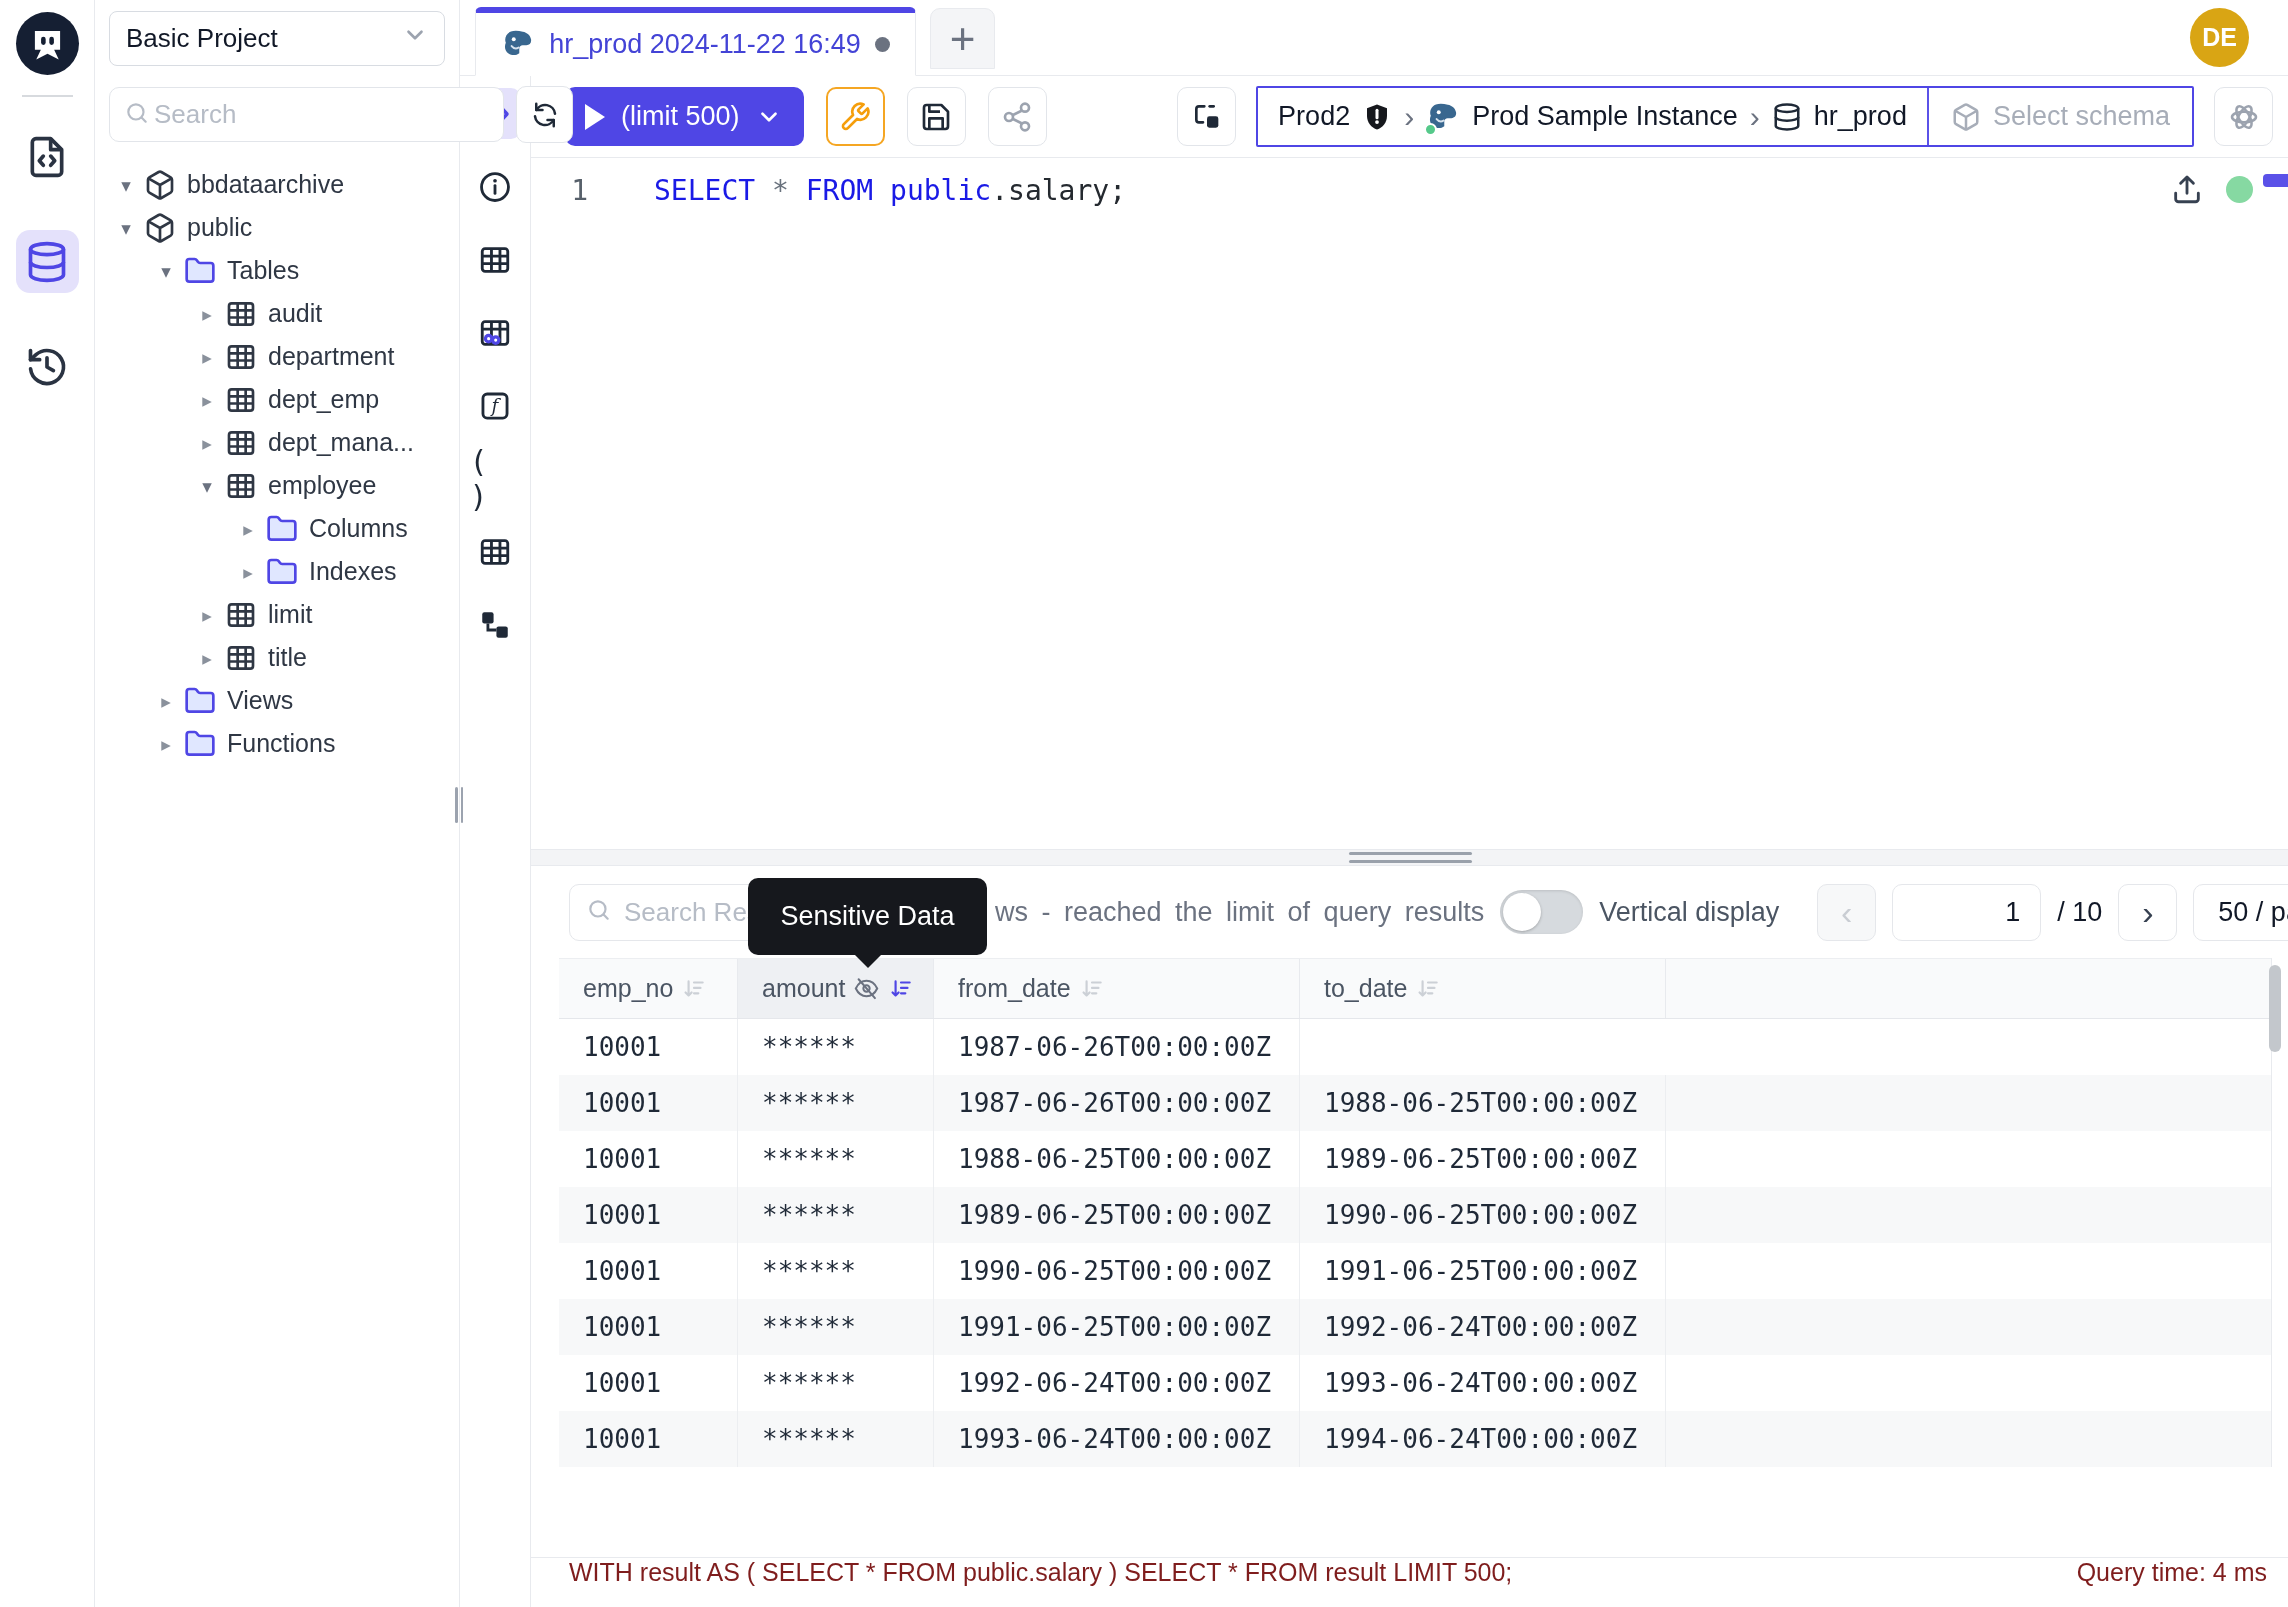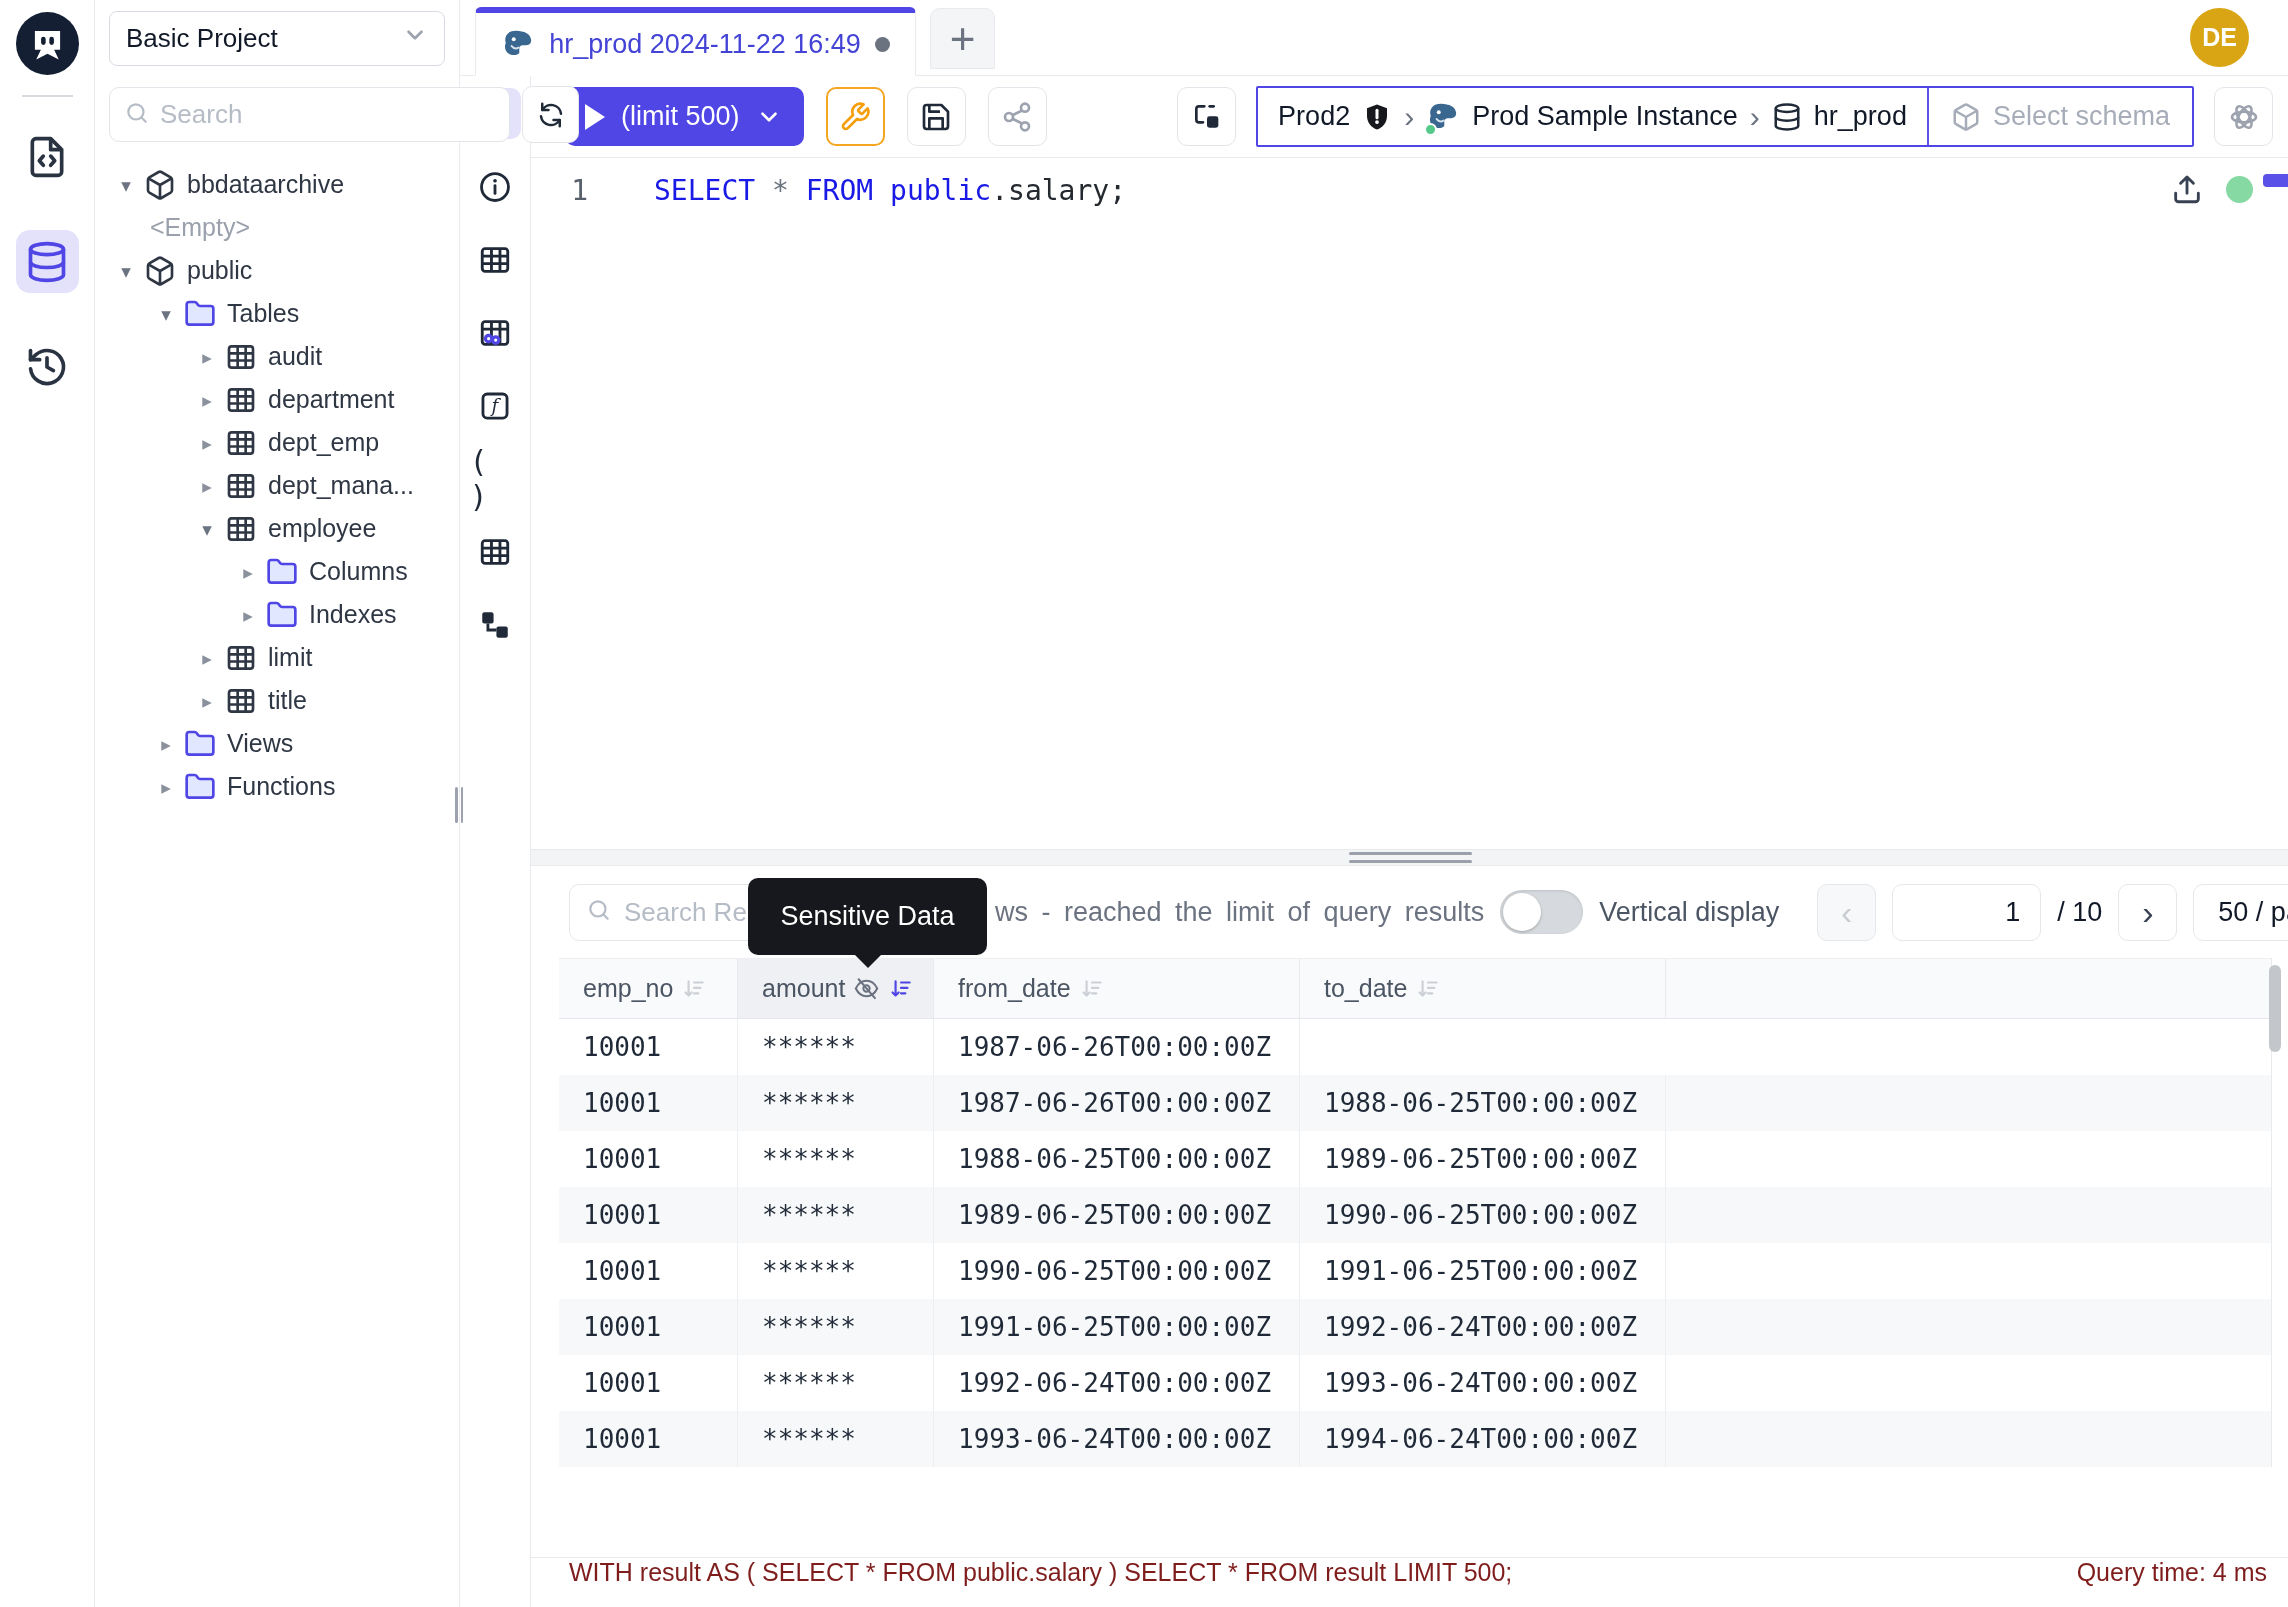--- a/index.html
+++ b/index.html
@@ -14,21 +14,21 @@
   .rail-btn { width:63px; height:63px; border-radius:14px; display:flex; align-items:center; justify-content:center; margin-bottom:42px; color:#2a3342; }
   .rail-btn.active { background:#e4e1fb; color:#4f46e5; }
   .rail-btn svg { width:44px; height:44px; }
 
   
   .tree-panel { width:365px; flex:0 0 365px; border-right:1px solid #e8eaee; position:relative; }
   .project-row { height:76px; display:flex; align-items:center; padding:0 14px; }
   .project-select { flex:1; height:55px; border:1px solid #d8dce2; border-radius:8px; display:flex; align-items:center; padding:0 16px; font-size:26px; color:#111827; background:#fff; }
   .project-select .chev { margin-left:auto; color:#9ca3af; }
   .search-row { display:flex; align-items:center; gap:12px; padding:10px 14px 10px; }
-  .search-box { flex:1; height:55px; border:1px solid #e2e5ea; border-radius:10px; display:flex; align-items:center; padding:0 14px; gap:10px; background:#fff; }
+  .search-box { flex:1; height:55px; border:1px solid #e2e5ea; border-radius:10px; display:flex; align-items:center; padding:0 14px; gap:4px; background:#fff; }
   .search-box input { border:0; outline:0; flex:1; font-size:26px; color:#374151; background:transparent; font-family:"Liberation Sans",sans-serif; min-width:0; }
   .search-box input::placeholder { color:#b6bcc6; }
   .icon-btn { width:57px; height:57px; border:1px solid #e2e5ea; border-radius:10px; background:#fff; display:flex; align-items:center; justify-content:center; color:#1f2937; flex:0 0 auto; }
   .tree { padding-top:10px; font-size:25px; color:#2f3744; }
   .tree-item { height:43px; display:flex; align-items:center; cursor:pointer; }
   .tree-item .caret { width:34px; text-align:center; font-family:"DejaVu Sans",sans-serif; font-size:19px; color:#6b7280; flex:0 0 34px; }
   .tree-item .caret.right { color:#8a919c; }
   .tree-item .ticon { width:34px; height:34px; margin-right:10px; flex:0 0 34px; display:flex; align-items:center; justify-content:center; }
   .tree-item .ticon svg { width:32px; height:32px; }
   .lvl0 { padding-left:14px; }
@@ -310,23 +310,20 @@
     </div>
     <div class="tree">
       <div class="tree-item lvl0">
           <span class="caret">▾</span>
           <span class="ticon">
             <svg viewBox="0 0 24 24">
               <use href="#i-cube"></use>
             </svg>
           </span>
           <span>bbdataarchive</span>
-        </div>
-      <div class="tree-item empty">
-          <span>&lt;Empty&gt;</span>
         </div>
       <div class="tree-item lvl0">
           <span class="caret">▾</span>
           <span class="ticon">
             <svg viewBox="0 0 24 24">
               <use href="#i-cube"></use>
             </svg>
           </span>
           <span>public</span>
         </div>

